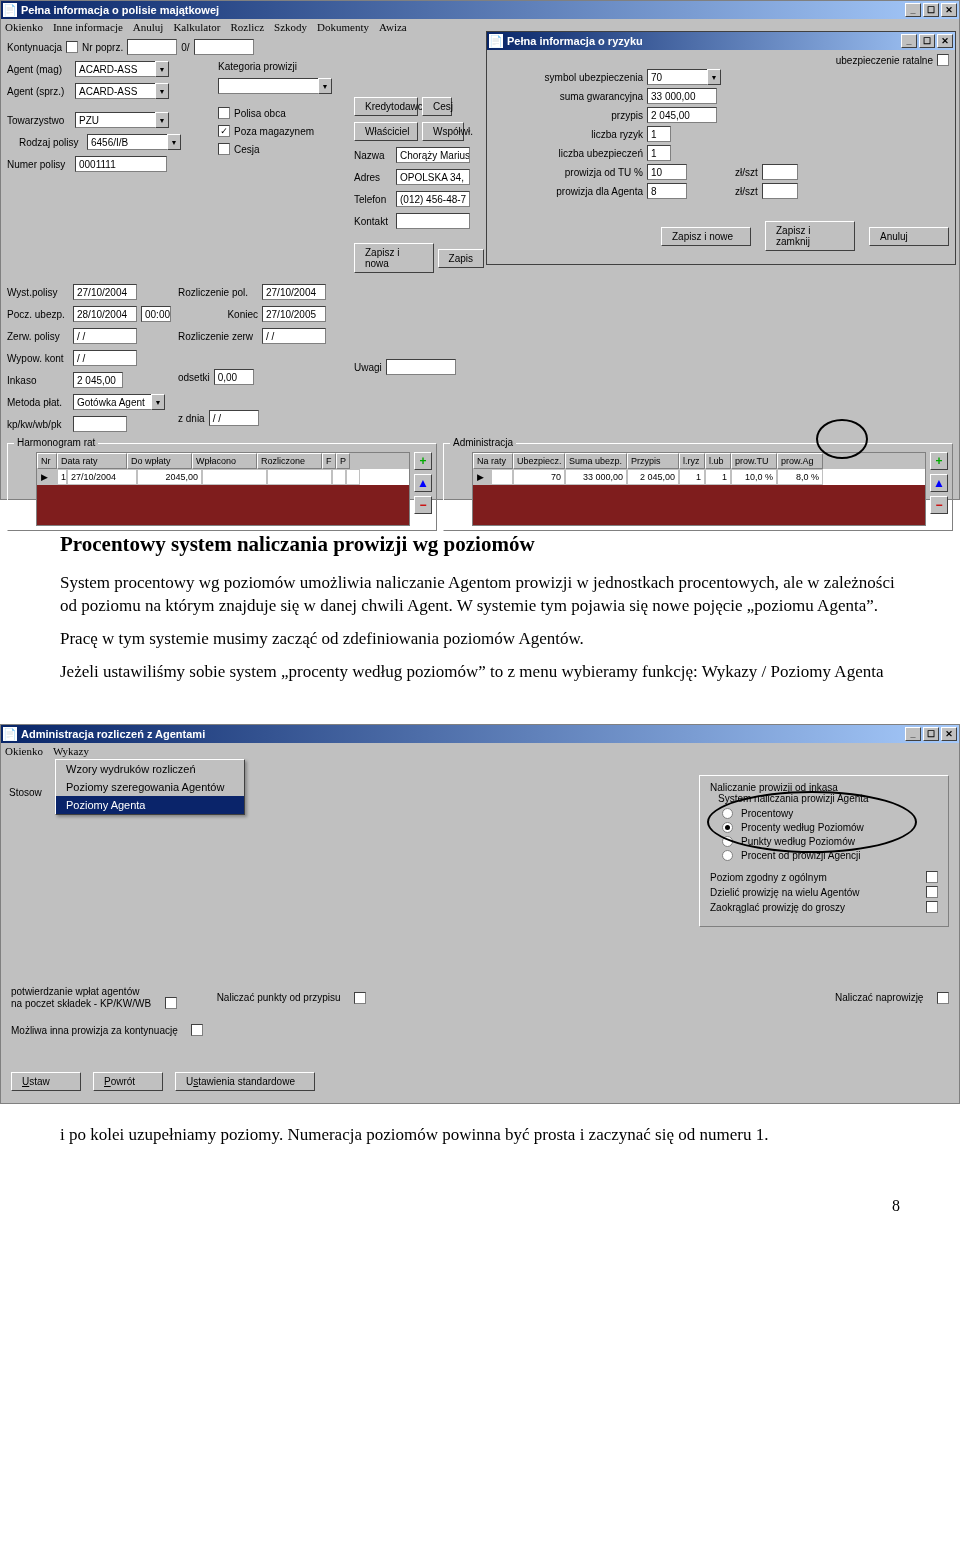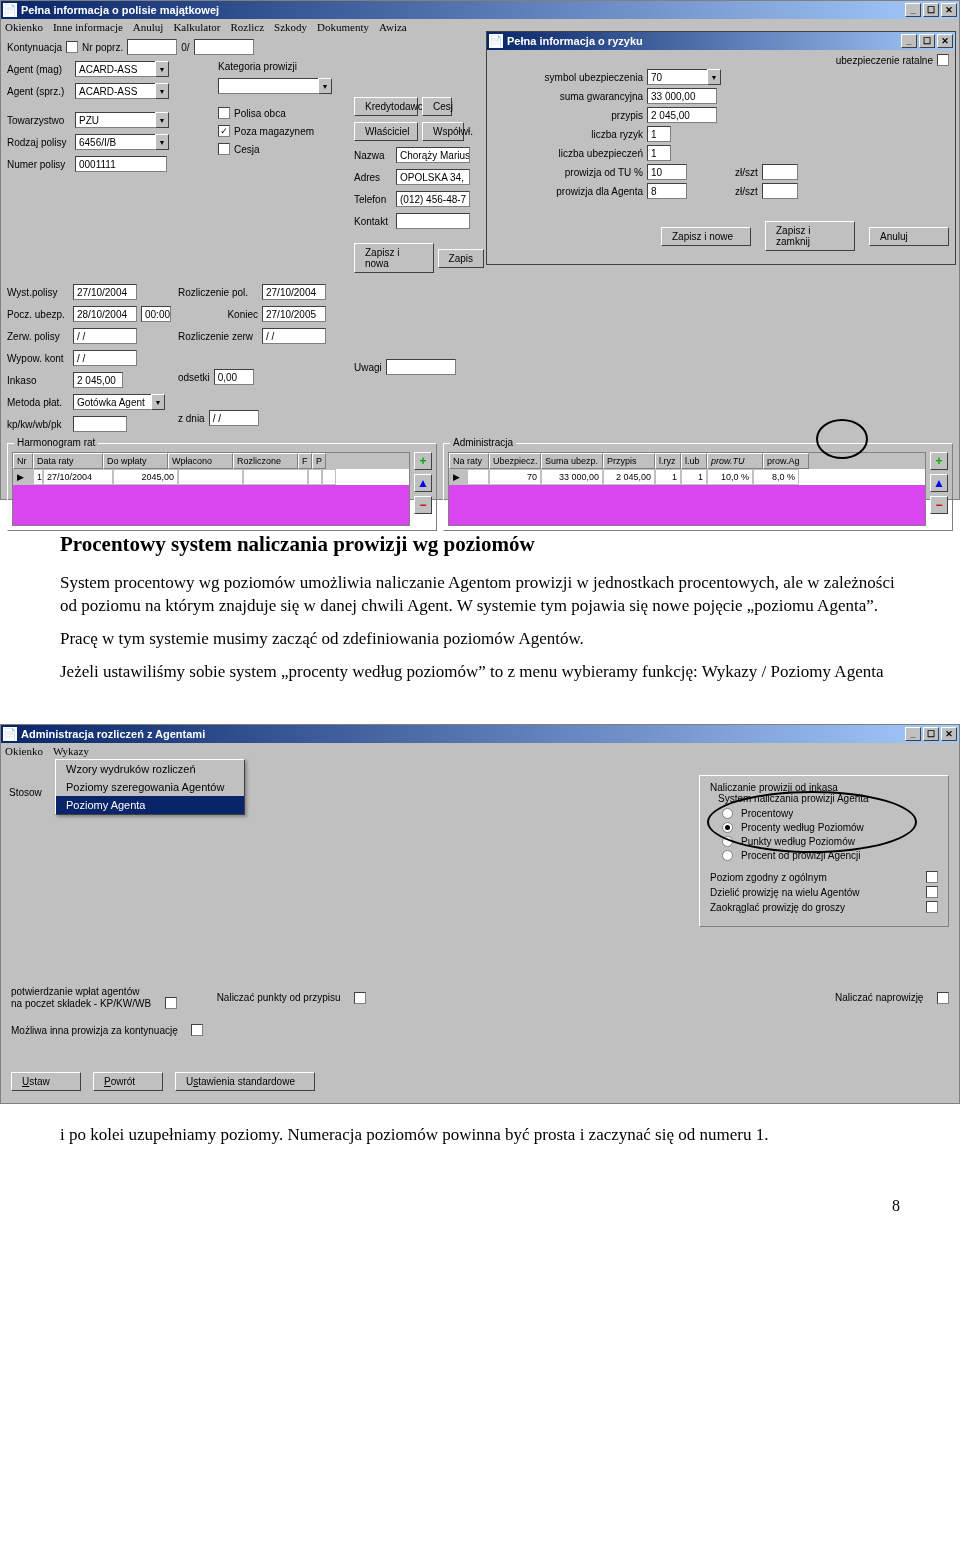--- a/index.html
+++ b/index.html
@@ -15,21 +15,21 @@
   .row { display: flex; align-items: center; margin-bottom: 3px; gap: 4px; }
   .lbl { font-size: 10px; white-space: nowrap; }
   .field { background: #fff; border: 1px solid #808080; border-top-color:#404040; border-left-color:#404040; height: 16px; padding: 1px 3px; font-size: 10px; display: inline-flex; align-items: center; overflow: hidden; white-space: nowrap;}
   .combo { display:inline-flex; }
   .combo .field { border-right: none; }
   .combo .drop { width: 14px; height: 16px; background: #c0c0c0; border: 1px solid #fff; border-right-color:#404040; border-bottom-color:#404040; display:flex;align-items:center;justify-content:center; font-size:7px;}
   .chk { width:12px;height:12px;background:#fff;border:1px solid #808080;border-top-color:#404040;border-left-color:#404040;display:inline-flex;align-items:center;justify-content:center;font-size:9px;}
   .btn { background: #c0c0c0; border: 1px solid #fff; border-right-color:#404040; border-bottom-color:#404040; padding: 3px 10px; font-size: 10px; cursor:default;}
   .grp { border: 1px solid #808080; border-top-color:#fff; border-left-color:#fff; position: relative; margin-top:8px; padding: 8px 4px 4px 4px;}
   .grp-title { position:absolute; top:-7px; left:6px; background:#c0c0c0; padding:0 3px; font-size:10px;}
-  .grid { background:#d946ef; border:1px solid #808080;}
+  .grid { background:#7f1d1d; border:1px solid #808080;margin-left:24px;}
   .grid-head { display:flex; background:#c0c0c0;}
   .grid-head div, .grid-row div { border:1px solid #808080; border-top-color:#fff;border-left-color:#fff; padding:2px 3px; font-size:9px; overflow:hidden; white-space:nowrap;}
   .grid-row { display:flex; background:#fff;}
   .grid-row div { border:1px solid #c0c0c0;}
   .sidebtns { display:flex; flex-direction:column; gap:4px; margin-left:4px;}
   .sidebtns .sq { width:18px;height:18px;background:#c0c0c0;border:1px solid #fff;border-right-color:#404040;border-bottom-color:#404040;display:flex;align-items:center;justify-content:center;font-size:12px;font-weight:bold;}
   .doc-text { font-family: "Times New Roman", serif; font-size: 17px; padding: 30px 60px; line-height: 1.35; }
   .doc-text h2 { font-size: 21px; font-weight: bold; margin-bottom: 14px; }
   .doc-text p { margin-bottom: 10px; }
   .pagenum { text-align:right; padding:10px 60px; font-family:"Times New Roman",serif; font-size:16px;}
@@ -98,21 +98,21 @@
             </div>
           <div style="height:4px;"></div>
           <div class="row">
               <span class="lbl" style="width:64px;">Towarzystwo</span>
             <span class="combo">
                 <span class="field" style="width:80px;">PZU</span>
                 <span class="drop">▼</span>
               </span>
             </div>
           <div class="row">
-              <span class="lbl" style="width:64px;">Rodzaj polisy</span>
+              <span class="lbl" style="width:64px;margin-left:12px;">Rodzaj polisy</span>
             <span class="combo">
                 <span class="field" style="width:80px;">6456/I/B</span>
                 <span class="drop">▼</span>
               </span>
             </div>
           <div class="row">
               <span class="lbl" style="width:64px;">Numer polisy</span>
             <span class="field" style="width:92px;">0001111</span>
             </div>
         </div>
@@ -279,21 +279,21 @@
           <span class="grp-title">Administracja</span>
           <div style="display:flex;">
             <div class="grid" style="flex:1;">
               <div class="grid-head">
                 <div style="width:40px;">Na raty</div>
                 <div style="width:52px;">Ubezpiecz.</div>
                 <div style="width:62px;">Suma ubezp.</div>
                 <div style="width:52px;">Przypis</div>
                 <div style="width:26px;">l.ryz</div>
                 <div style="width:26px;">l.ub</div>
-                <div style="width:56px;font-style:italic;">prow.TU</div>
+                <div style="width:46px;">prow.TU</div>
                 <div style="width:46px;">prow.Ag</div>
               </div>
               <div class="grid-row">
                 <div style="width:18px;background:#c0c0c0;">▶</div>
                 <div style="width:22px;"></div>
                 <div style="width:52px;text-align:right;">70</div>
                 <div style="width:62px;text-align:right;">33 000,00</div>
                 <div style="width:52px;text-align:right;">2 045,00</div>
                 <div style="width:26px;text-align:right;">1</div>
                 <div style="width:26px;text-align:right;">1</div>

